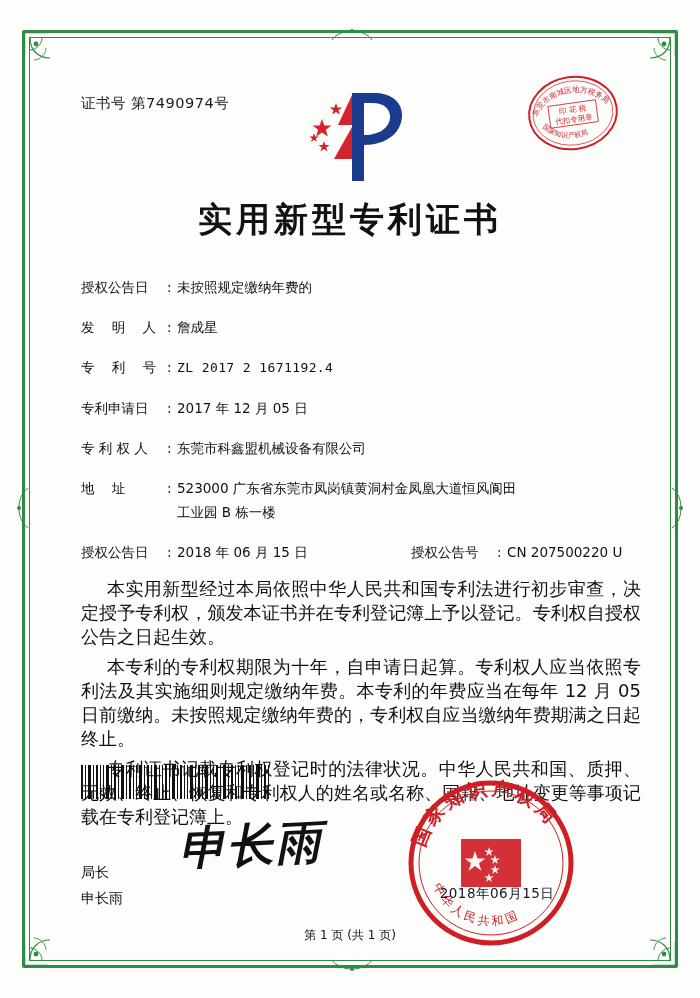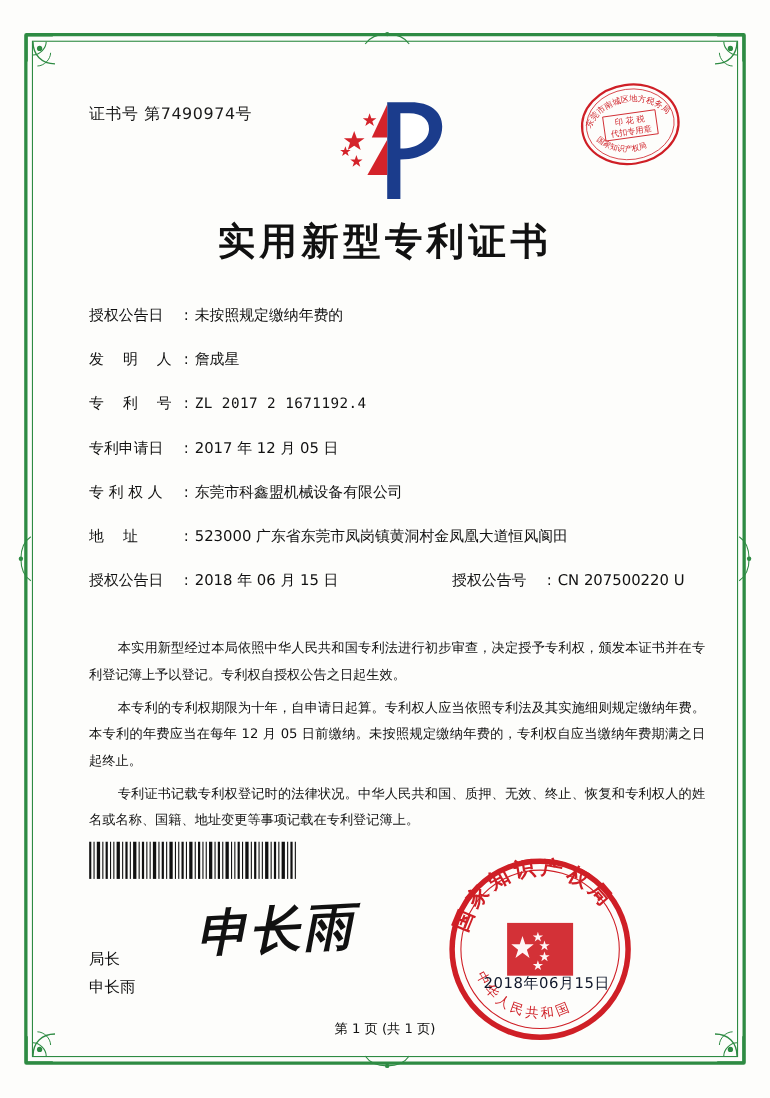--- a/index.html
+++ b/index.html
@@ -130,21 +130,21 @@
     position: absolute;
     left: 330px; top: 0;
   }
   .frow-two .right .flabel { width: 86px; }
 
   
   .body-text {
     position: absolute;
     left: 52px; top: 540px;
     width: 560px;
-    font-size: 12px;
+    font-size: 18px;
     line-height: 24px;
     color: #111;
     text-align: justify;
   }
   .body-text p {
     margin: 0 0 6px 0;
     text-indent: 26px;
   }
 
   
@@ -333,20 +333,21 @@
       <div class="frow">
         <span class="flabel">专利申请日</span><span class="fcolon">:</span><span class="fvalue">2017 年 12 月 05 日</span>
       </div>
 
       <div class="frow">
         <span class="flabel">专 利 权 人</span><span class="fcolon">:</span><span class="fvalue">东莞市科鑫盟机械设备有限公司</span>
       </div>
 
       <div class="frow">
         <span class="flabel sp">地      址</span><span class="fcolon">:</span><span class="fvalue">523000 广东省东莞市凤岗镇黄洞村金凤凰大道恒风阆田</span>
+        <span class="cont">工业园 B 栋一楼</span>
       </div>
 
       <div class="frow frow-two">
         <span class="flabel">授权公告日</span><span class="fcolon">:</span><span class="fvalue">2018 年 06 月 15 日</span>
         <span class="right">
           <span class="flabel">授权公告号</span><span class="fcolon">:</span><span class="fvalue">CN 207500220 U</span>
         </span>
       </div>
 
     </div>

